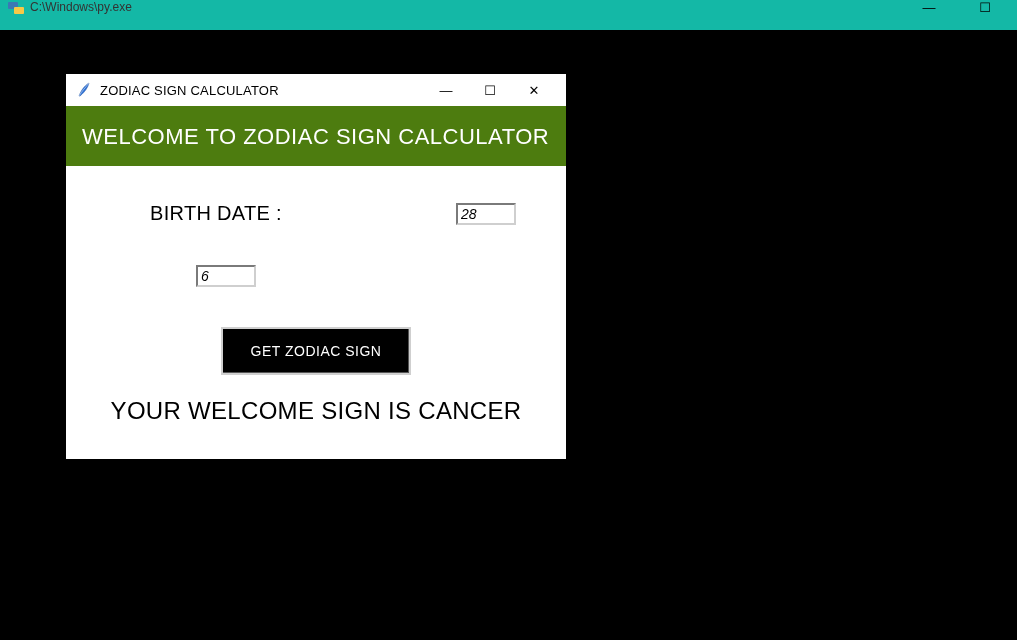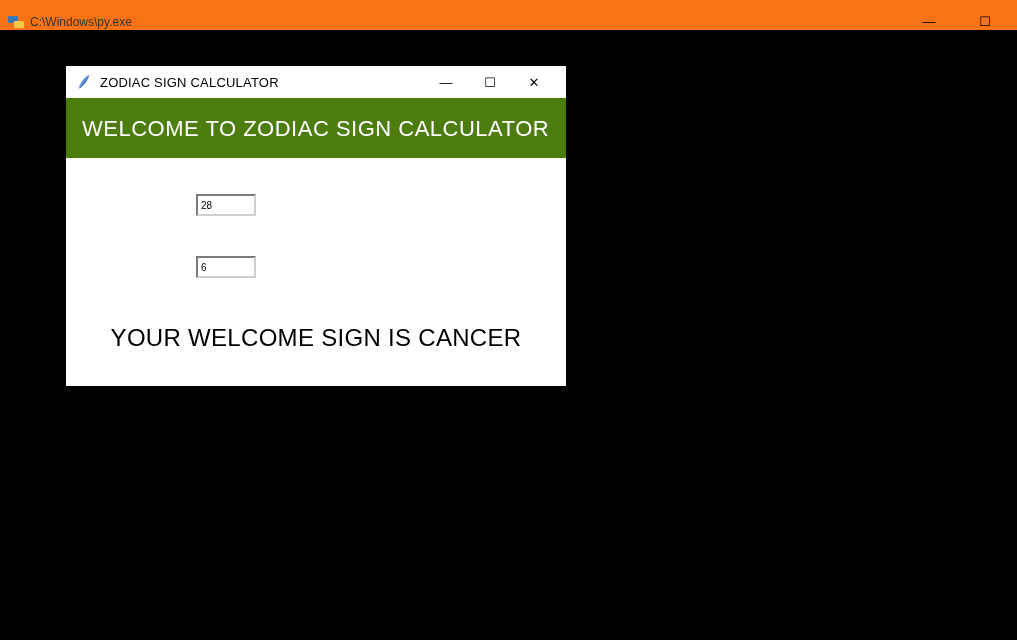--- a/index.html
+++ b/index.html
@@ -14,23 +14,23 @@
     
     .outer-window {
       width: 1017px;
       height: 640px;
       background: #fff;
       position: relative;
     }
     .outer-titlebar {
       height: 44px;
       display: flex;
-      align-items: center;
+      align-items: flex-start;
       padding: 0 8px;
-      background: #f97316;
+      background: #14b8a6;
       border-bottom: 1px solid #e5e5e5;
       font-size: 12px;
       color: #333;
     }
     .outer-titlebar .py-icon {
       width: 16px; height: 16px;
       margin-right: 6px;
       display: inline-flex;
       align-items: center;
       justify-content: center;
@@ -50,21 +50,21 @@
     .outer-content {
       position: absolute;
       top: 30px; left: 0; right: 0; bottom: 0;
       background: #000;
     }
 
     
     .inner-window {
       position: absolute;
       left: 66px;
-      top: 36px;
+      top: 44px;
       width: 500px;
       background: #fff;
       box-shadow: 0 2px 8px rgba(0,0,0,0.4);
     }
     .inner-titlebar {
       height: 32px;
       display: flex;
       align-items: center;
       padding: 0 10px;
       background: #fff;
@@ -120,24 +120,25 @@
     .tk-entry {
       width: 60px;
       height: 22px;
       border: 2px solid #999;
       border-top-color: #7a7a7a;
       border-left-color: #7a7a7a;
       border-right-color: #cfcfcf;
       border-bottom-color: #cfcfcf;
       background: #fff;
       font-family: Tahoma, sans-serif;
-      font-size: 10px;
+      font-size: 14px;
       padding: 1px 3px;
       outline: none;
       margin-left: 110px;
+      font-style: italic;
     }
 
     .btn-row {
       display: flex;
       justify-content: center;
       margin: 8px 0 16px 0;
     }
     .tk-button {
       background: #000;
       color: #fff;
@@ -190,23 +191,27 @@
           <span>—</span>
           <span>☐</span>
           <span>✕</span>
         </div>
       </div>
 
       <div class="banner">WELCOME TO ZODIAC SIGN CALCULATOR</div>
 
       <div class="form-area">
         <div class="form-row">
+          <div class="label">BIRTH DATE :</div>
           <input class="tk-entry" type="text" value="28" style="">
         </div>
         <div class="form-row">
           <input class="tk-entry" type="text" value="6" style="">
+        </div>
+        <div class="btn-row">
+          <button class="tk-button">GET ZODIAC SIGN</button>
         </div>
         <div class="result">YOUR WELCOME SIGN IS CANCER</div>
       </div>
     </div>
 
   </div>
 </div>
 
 </body></html>

